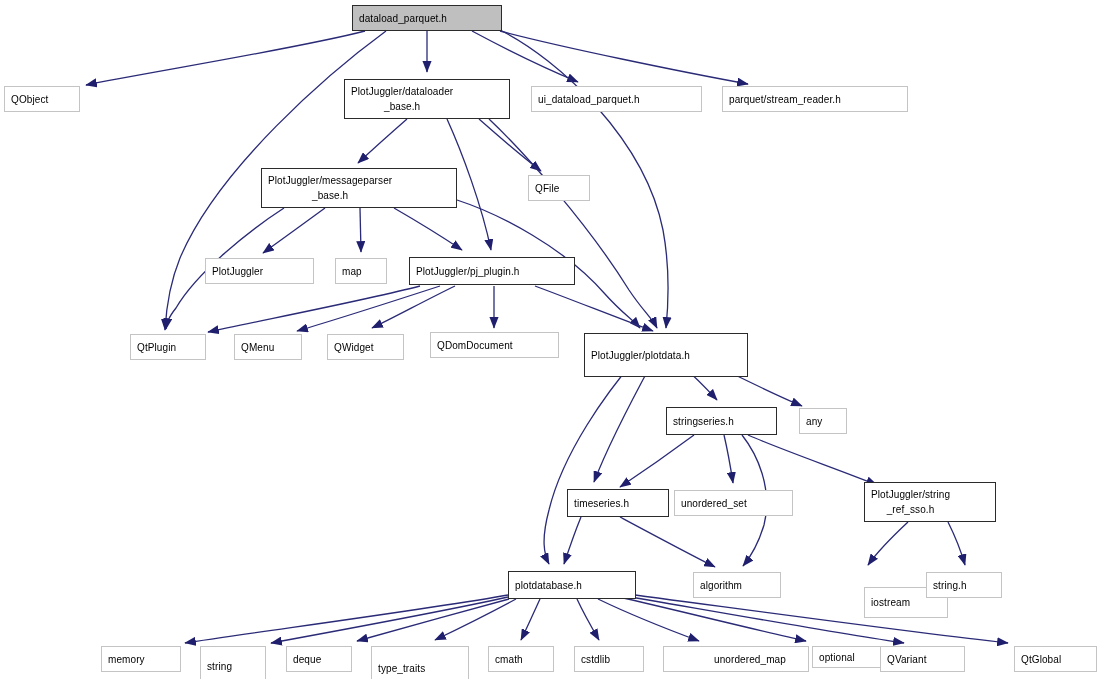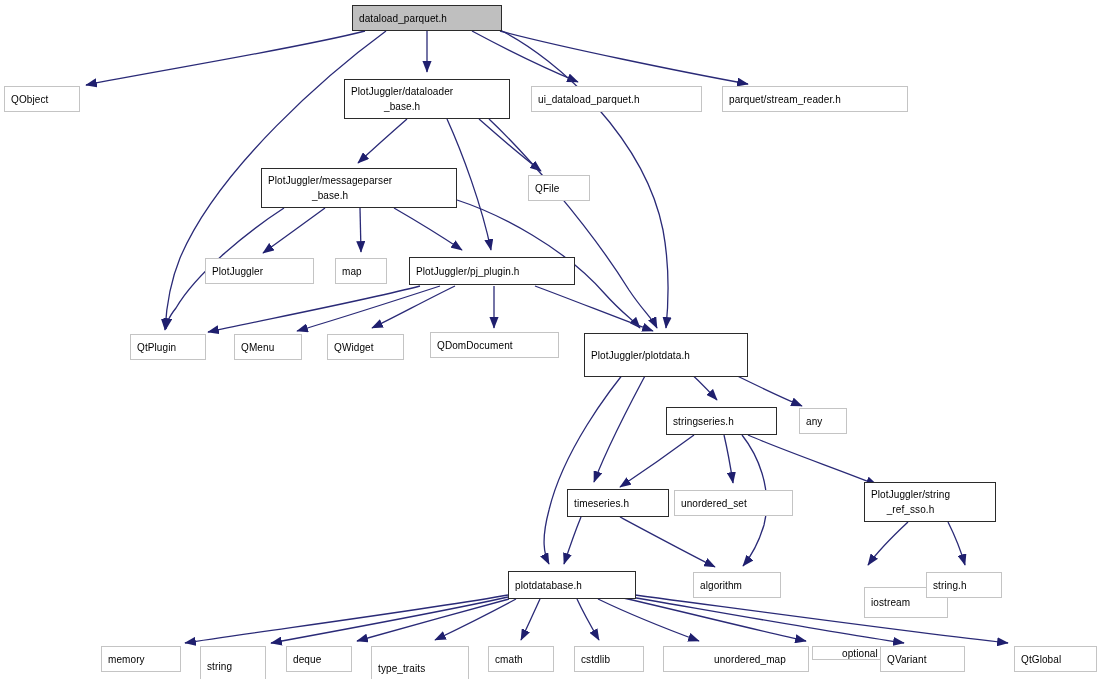--- a/index.html
+++ b/index.html
@@ -141,18 +141,18 @@
       <div class="node system" style="left: 693px; top: 572px; width: 88px; height: 26px;"><span class="node-label">algorithm</span></div>
       <div class="node system" style="left: 864px; top: 572px; width: 84px; height: 31px; margin-top: 15px;"><span class="node-label">iostream</span></div>
       <div class="node system" style="left: 926px; top: 572px; width: 76px; height: 26px;"><span class="node-label">string.h</span></div>
       <div class="node system" style="left: 101px; top: 646px; width: 80px; height: 26px;"><span class="node-label">memory</span></div>
       <div class="node system" style="left: 200px; top: 646px; width: 66px; height: 40px;"><span class="node-label">string</span></div>
       <div class="node system" style="left: 286px; top: 646px; width: 66px; height: 26px;"><span class="node-label">deque</span></div>
       <div class="node system" style="left: 371px; top: 646px; width: 98px; height: 44px;"><span class="node-label">type_traits</span></div>
       <div class="node system" style="left: 488px; top: 646px; width: 66px; height: 26px;"><span class="node-label">cmath</span></div>
       <div class="node system" style="left: 574px; top: 646px; width: 70px; height: 26px;"><span class="node-label">cstdlib</span></div>
       <div class="node system" style="left: 663px; top: 646px; width: 146px; height: 26px; padding-left: 44px;"><span class="node-label">unordered_map</span></div>
-      <div class="node system" style="left: 812px; top: 646px; width: 79px; height: 14px; padding-left: 23px;"><span class="node-label">optional</span></div>
+      <div class="node system" style="left: 812px; top: 646px; width: 79px; height: 22px;"><span class="node-label">optional</span></div>
       <div class="node system" style="left: 880px; top: 646px; width: 85px; height: 26px;"><span class="node-label">QVariant</span></div>
       <div class="node system" style="left: 1014px; top: 646px; width: 83px; height: 26px;"><span class="node-label">QtGlobal</span></div>
     </div>
 
 </div>
 
 </body></html>

